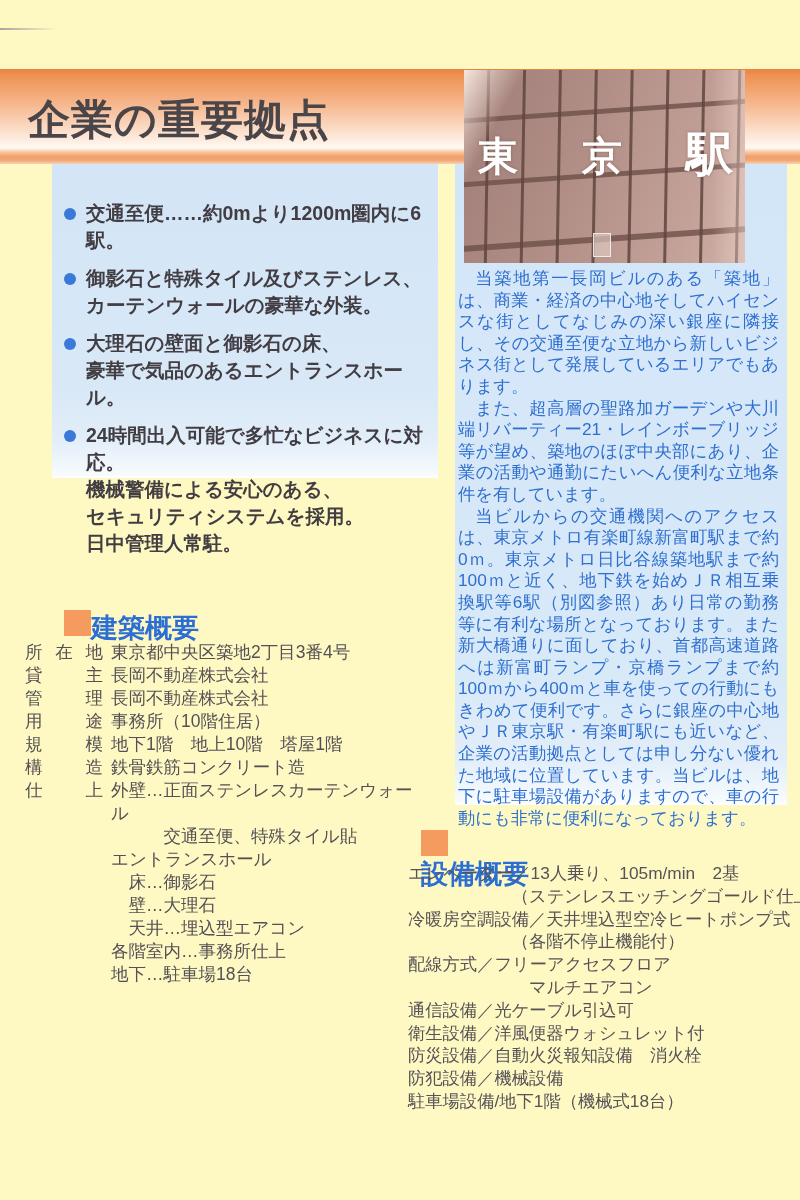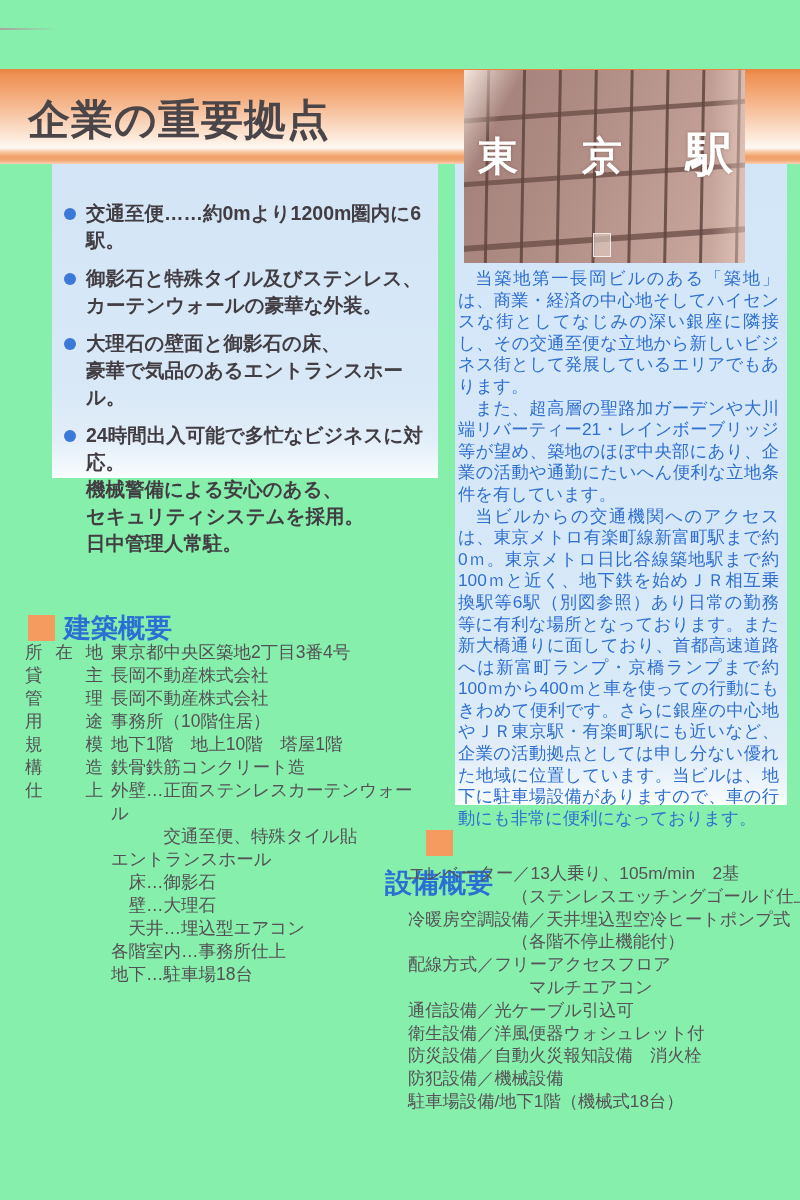--- a/index.html
+++ b/index.html
@@ -1,17 +1,17 @@
 <!DOCTYPE html>
 <html><head>
 <meta charset="utf-8">
 <style>
   html,body{margin:0;padding:0;background:#ffffff;}
   .page{
-    position:relative;width:800px;height:1200px;background:#86efac;overflow:hidden;
+    position:relative;width:800px;height:1200px;background:#fef9c3;overflow:hidden;
     font-family:"Liberation Sans","DejaVu Sans",sans-serif;
   }
   
   .top-line{position:absolute;left:0;top:28px;width:58px;height:2px;
     background:linear-gradient(90deg,#aaa49f,rgba(255,255,255,0));}
   
   .header-band{position:absolute;left:0;top:69px;width:800px;height:95px;
     background:linear-gradient(180deg,
       #e8843e 0%,#ef9255 7%,#f2a26c 20%,#f6bb94 40%,#fad8c0 60%,
       #fdeee2 76%,#fefaf5 83%,#f9cba6 87%,#f1a06a 92%,#f2a673 96%,#f8d2b5 100%);}
@@ -45,21 +45,21 @@
     font-weight:bold;font-size:40px;line-height:1;
     text-shadow:0 0 3px rgba(110,80,70,0.55);}
   .photo .sign .st-right{font-size:47px;margin-top:-6px;}
   .photo .roof-box{position:absolute;left:46%;bottom:6px;width:16px;height:22px;
     background:rgba(225,205,195,0.65);border:1px solid rgba(255,255,255,0.7);}
   
   .location-text{position:absolute;left:458px;top:268px;width:321px;
     font-size:17.3px;line-height:21.6px;color:#2e6fd0;text-align:justify;font-weight:500;}
   .location-text p{margin:0;text-indent:1em;}
   
-  .section-head{position:absolute;display:flex;align-items:center;gap:9px;}
+  .section-head{position:absolute;display:flex;margin-left:36px;}
   .orange-sq{width:27px;height:26px;background:#f59b60;flex:none;}
   .section-head .head-label{font-size:27px;font-weight:bold;color:#2b6fd4;white-space:nowrap;}
   .building-head{left:28px;top:610px;}
   .equipment-head{left:385px;top:830px;flex-direction:column;}
   
   .spec-rows{position:absolute;left:25px;top:641px;width:400px;
     font-size:17.5px;line-height:23px;color:#555055;}
   .spec-row{display:flex;}
   .spec-label{flex:none;width:78px;text-align:justify;text-align-last:justify;margin-right:8px;}
   .spec-value{flex:1;white-space:pre-line;}

